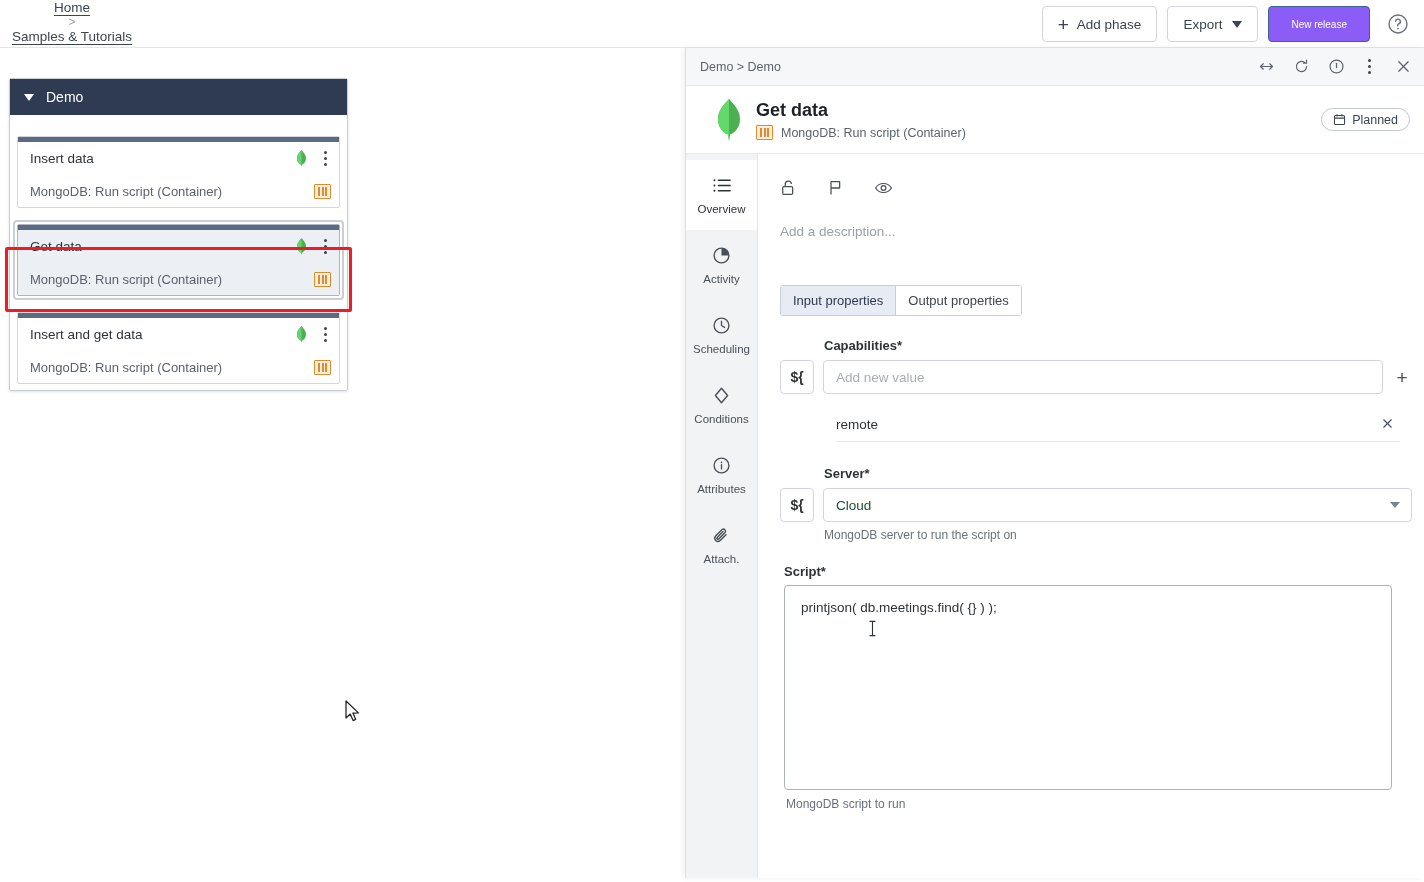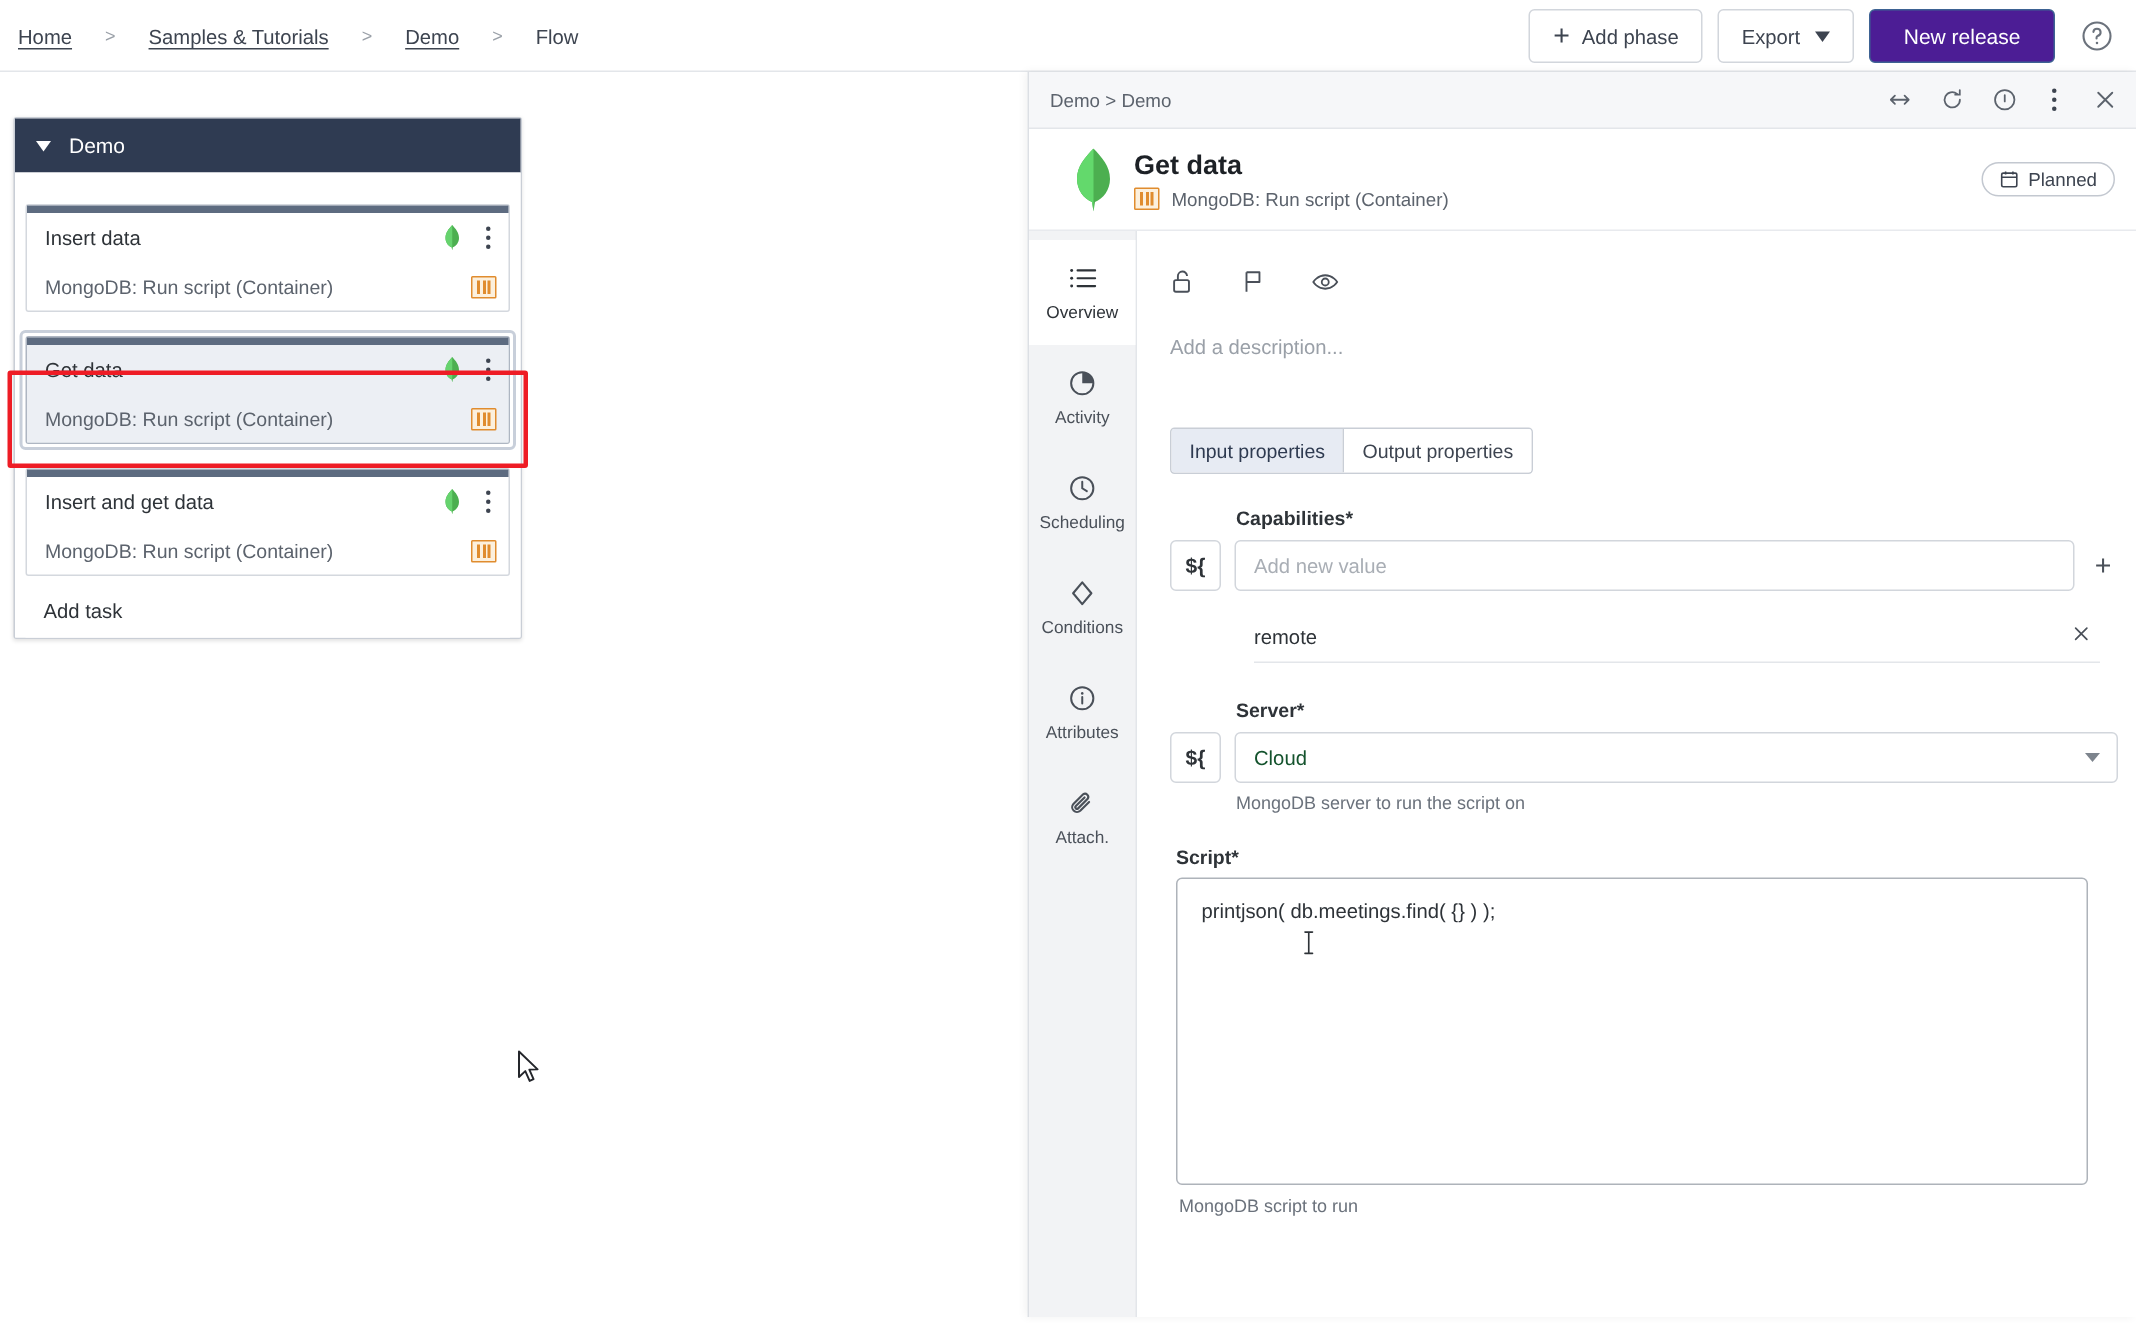--- a/index.html
+++ b/index.html
@@ -15,20 +15,21 @@
   
   .topbar {
     position: absolute; left: 0; top: 0; width: 1424px; height: 48px;
     background: #ffffff;
     border-bottom: 1px solid #e3e6ea;
   }
   .breadcrumb {
     position: absolute; left: 12px; top: 0; height: 48px;
     display: flex; align-items: center; gap: 0px;
     font-size: 13.5px;
+    flex-direction: column;
   }
   .crumb-link {
     color: #3d4450; text-decoration: underline;
     text-underline-offset: 3px;
     cursor: pointer; white-space: nowrap;
   }
   .crumb-current { color: #3d4450; white-space: nowrap; }
   .crumb-sep {
     color: #9aa0a8; font-size: 12px; padding: 0 22px;
     user-select: none;
@@ -38,22 +39,22 @@
     display: flex; align-items: center; gap: 10px;
   }
   .btn {
     height: 36px; border: 1px solid #d2d6dc; background: #fff;
     border-radius: 4px; font-size: 13.5px; color: #3d4450;
     display: inline-flex; align-items: center; gap: 8px;
     padding: 0 15px; cursor: pointer;
     font-family: "Liberation Sans", sans-serif;
   }
   .btn-primary {
-    background: #4c1d95; border-color: #3d6293; color: #fff;
-    padding: 0 22px; font-size: 14px;
+    background: #8b5cf6; border-color: #3d6293; color: #fff;
+    padding: 0 22px; font-size: 10px;
   }
   .plus-glyph { font-size: 19px; line-height: 1; font-weight: 400; color:#3d4450; }
   .caret-down {
     width: 0; height: 0;
     border-left: 5.5px solid transparent;
     border-right: 5.5px solid transparent;
     border-top: 7px solid #3d4450;
     margin-left: 2px;
   }
   .help-icon {
@@ -390,21 +391,20 @@
           <div class="task-row2">
             <span class="grow">MongoDB: Run script (Container)</span>
             <span class="container-icon">
                 <b></b>
                 <b></b>
                 <b></b>
               </span>
           </div>
         </div>
 
-        <div class="add-task">Add task</div>
       </div>
     </div>
 
     <div class="redbox"></div>
 
     <div class="cursor-arrow">
       <svg width="18" height="25" viewBox="0 0 18 25">
         <path d="M1 1 L1 18 L5.2 14.1 L8.1 20.6 L10.7 19.4 L7.9 13.1 L13.4 12.9 Z" fill="#ffffff" stroke="#24262b" stroke-width="1.3" stroke-linejoin="round"></path>
       </svg>
     </div>

